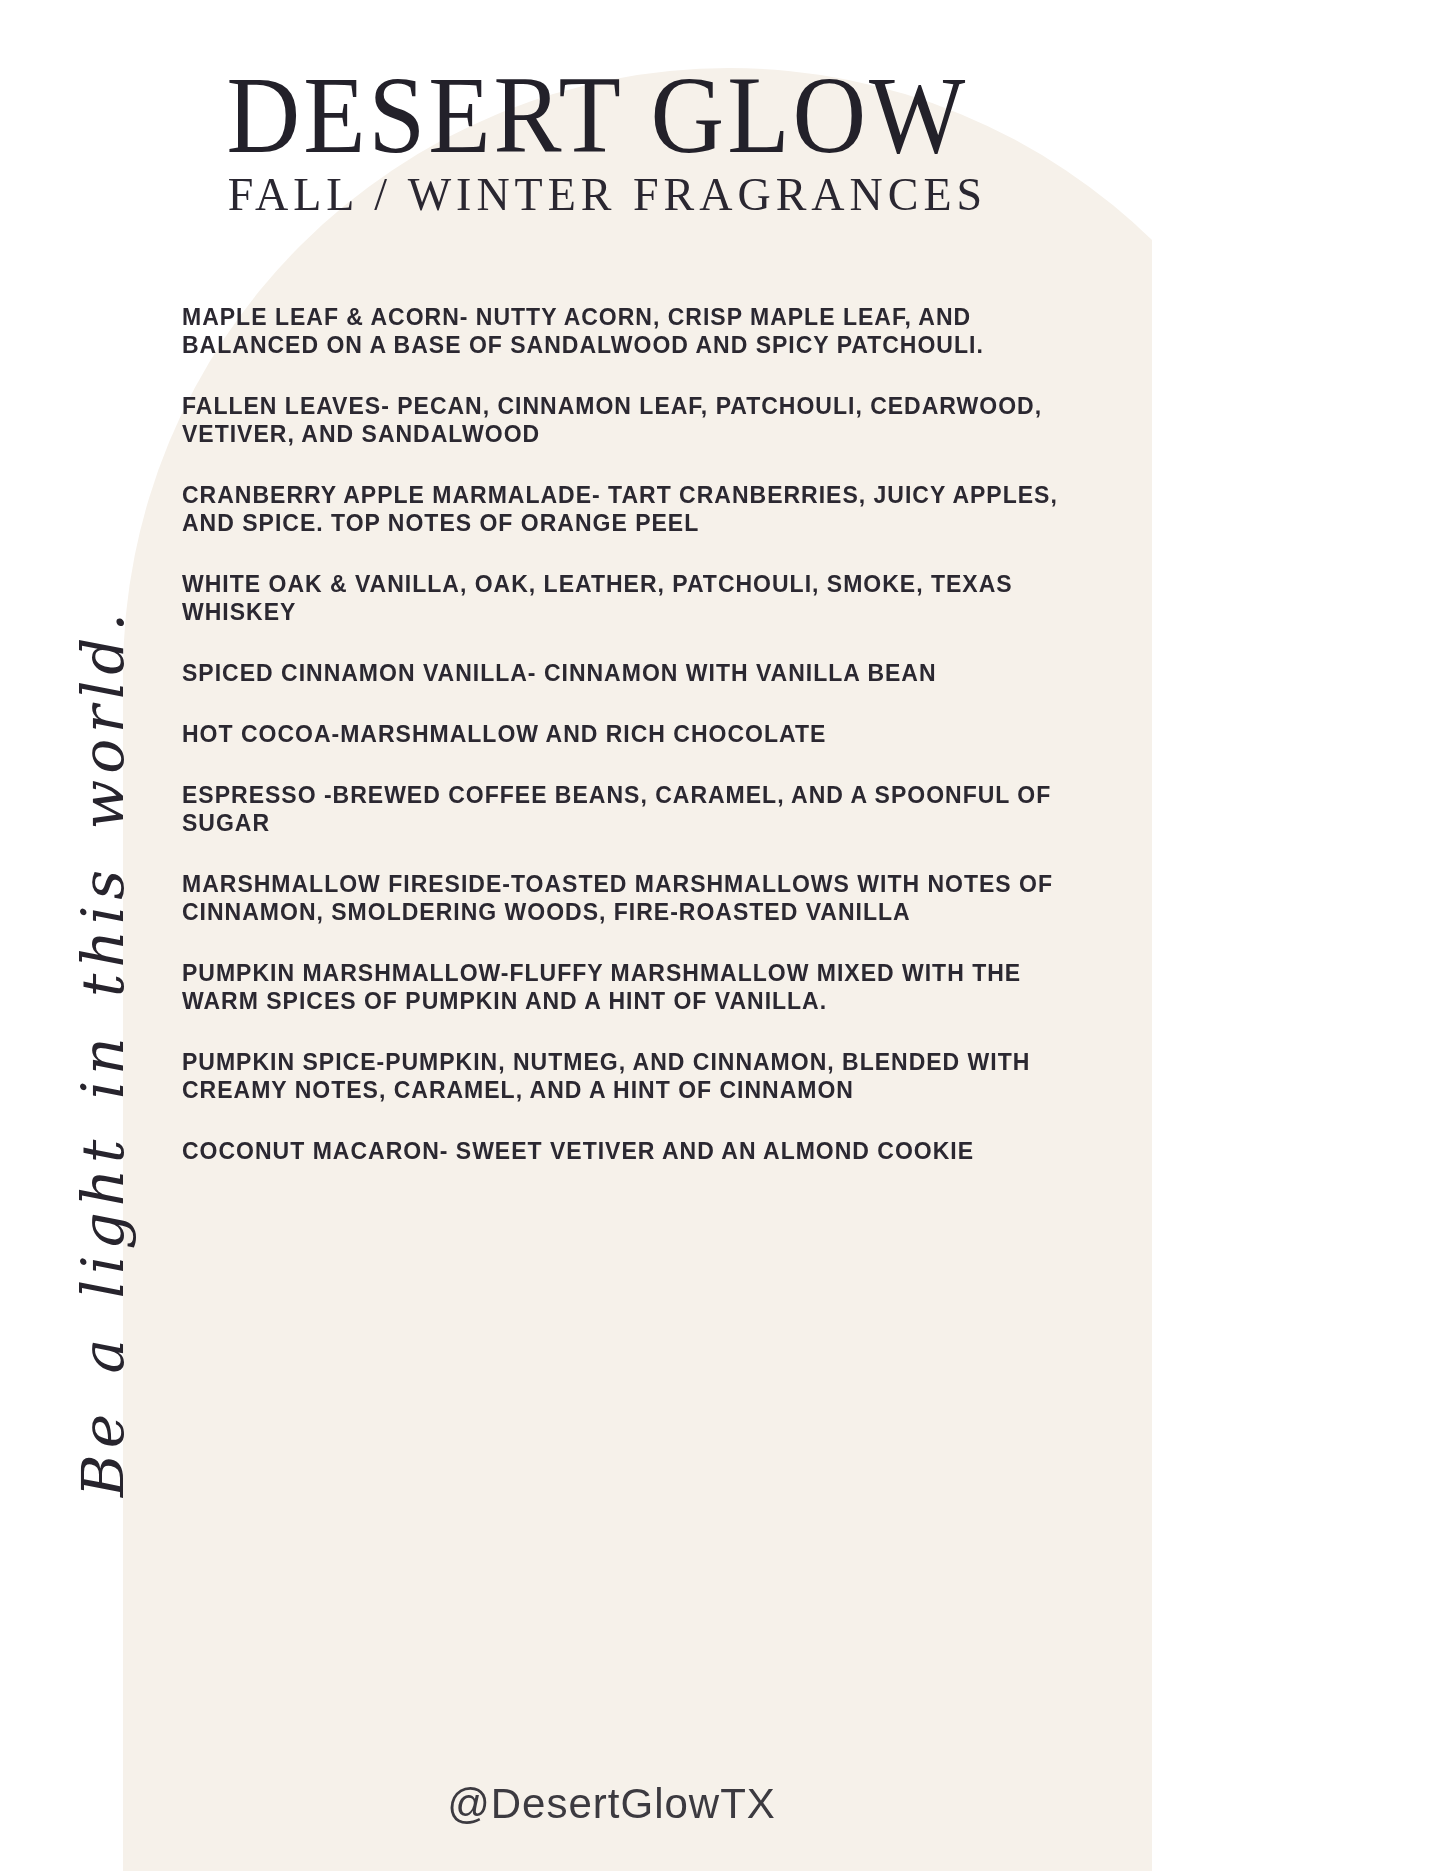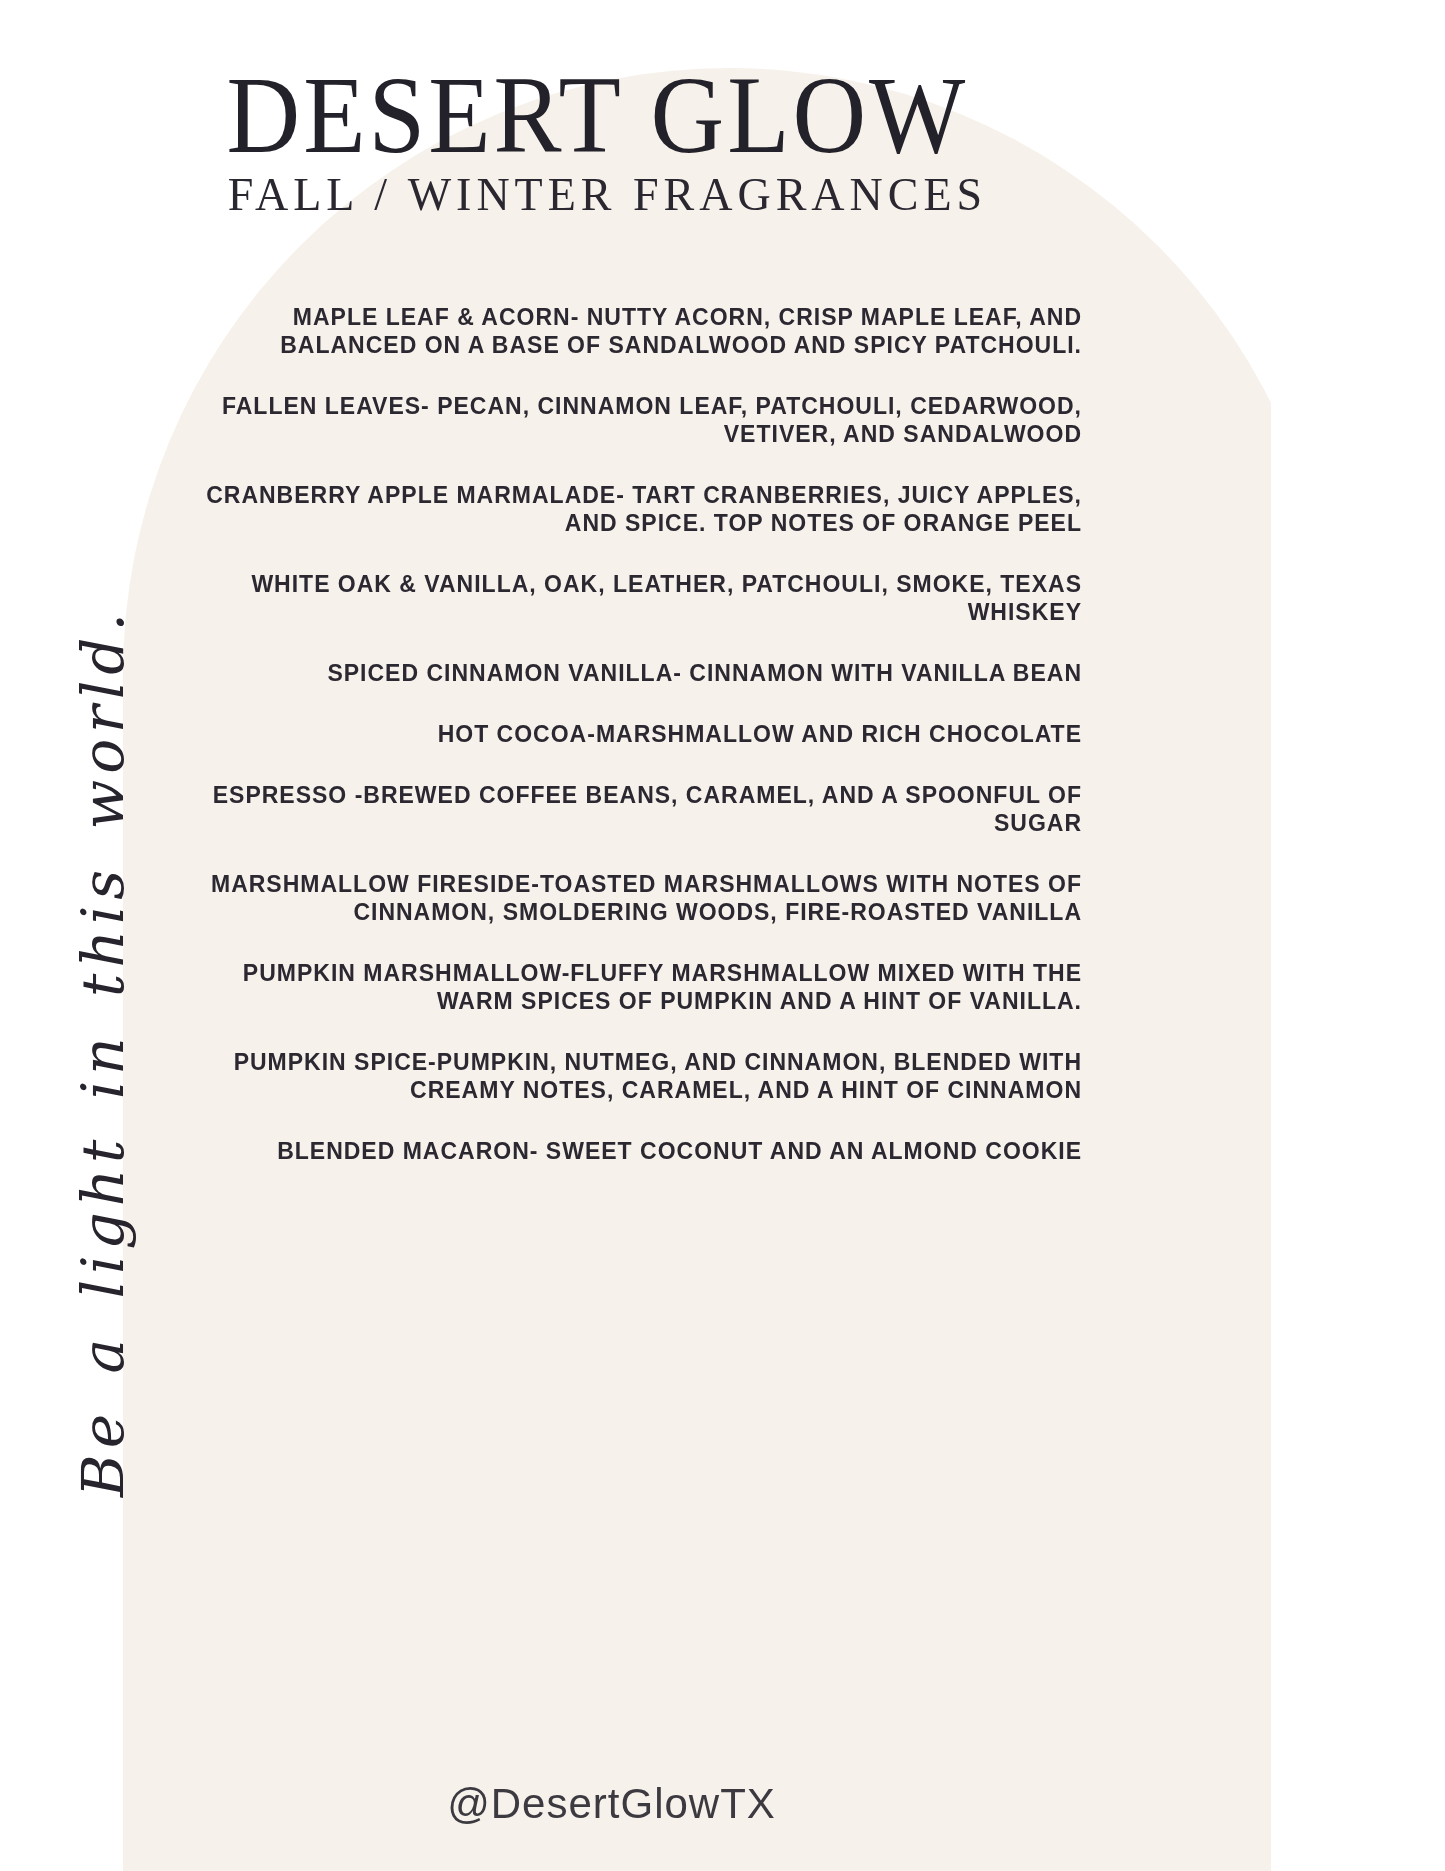--- a/index.html
+++ b/index.html
@@ -5,21 +5,21 @@
   * { box-sizing: border-box; }
   html, body { margin: 0; padding: 0; }
   body {
     width: 1445px;
     height: 1871px;
     background: #ffffff;
     font-family: "Liberation Sans", sans-serif;
   }
   .page {
     position: relative;
-    width: 1271px;
+    width: 1152px;
     height: 1871px;
     overflow: hidden;
     background: #ffffff;
   }
   .arch {
     position: absolute;
     left: 123px;
     top: 68px;
     width: 1212px;
     height: 1803px;
@@ -64,21 +64,20 @@
   }
   .fragrance-list p {
     margin: 0 0 33px 0;
     font-family: "Liberation Sans", sans-serif;
     font-weight: 700;
     font-size: 23px;
     line-height: 28px;
     letter-spacing: 1px;
     color: #2b2831;
     white-space: pre-line;
-    text-align: right;
   }
   .side-script {
     position: absolute;
     left: 103px;
     top: 1058px;
     width: 1060px;
     margin-left: -530px;  
     margin-top: -40px;
     text-align: center;
     transform: rotate(-90deg);
@@ -126,20 +125,20 @@
     <p>SPICED CINNAMON VANILLA- CINNAMON WITH VANILLA BEAN</p>
     <p>HOT COCOA-MARSHMALLOW AND RICH CHOCOLATE</p>
     <p>ESPRESSO -BREWED COFFEE BEANS, CARAMEL, AND A  SPOONFUL OF
 SUGAR</p>
     <p>MARSHMALLOW FIRESIDE-TOASTED MARSHMALLOWS WITH NOTES OF
 CINNAMON, SMOLDERING WOODS, FIRE-ROASTED VANILLA</p>
     <p>PUMPKIN MARSHMALLOW-FLUFFY MARSHMALLOW MIXED WITH THE
 WARM SPICES OF PUMPKIN AND A HINT OF VANILLA.</p>
     <p>PUMPKIN SPICE-PUMPKIN, NUTMEG, AND CINNAMON, BLENDED WITH
 CREAMY NOTES, CARAMEL, AND A HINT OF CINNAMON</p>
-    <p>BLENDED MACARON- SWEET COCONUT AND AN ALMOND COOKIE</p>
+    <p>COCONUT MACARON- SWEET VETIVER AND AN ALMOND COOKIE</p>
   </div>
 
   <div class="side-script">Be a light in this world.</div>
 
   <div class="footer-handle">@DesertGlowTX</div>
 
 </div>
 
 </body></html>

